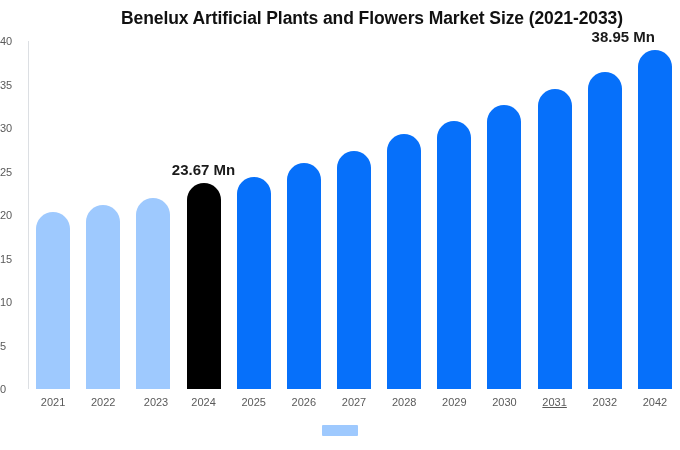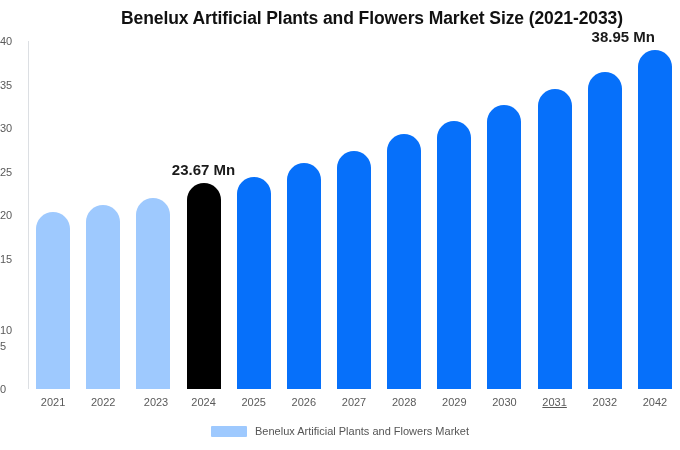--- a/index.html
+++ b/index.html
@@ -118,21 +118,21 @@
 </head>
 <body>
 
 <div id="chart-root">
 
   <div id="chart-title">Benelux Artificial Plants and Flowers Market Size (2021-2033)</div>
 
   <div id="y-axis-labels">
       <div class="y-tick-label" style="top: 348px;">0</div>
       <div class="y-tick-label" style="top: 304.5px;">5</div>
-      <div class="y-tick-label" style="top: 261px; margin-top: 28px;">10</div>
+      <div class="y-tick-label" style="top: 261px;">10</div>
       <div class="y-tick-label" style="top: 217.5px;">15</div>
       <div class="y-tick-label" style="top: 174px;">20</div>
       <div class="y-tick-label" style="top: 130.5px;">25</div>
       <div class="y-tick-label" style="top: 87px;">30</div>
       <div class="y-tick-label" style="top: 43.5px;">35</div>
       <div class="y-tick-label" style="top: 0px;">40</div>
     </div>
   <div id="y-axis-line"></div>
 
   <div id="plot-area">
@@ -172,21 +172,20 @@
       <div class="bar-slot" style="left: 559.769px; width: 34px; height: 348px;">
         <div class="bar" style="height: 316.68px; background: rgb(6, 112, 250);"></div>
       </div>
       <div class="bar-slot" style="left: 609.923px; width: 34px; height: 348px;">
         <div class="bar" style="height: 338.865px; background: rgb(6, 112, 250);"></div>
       </div>
     </div>
 
   <div id="legend">
     <span id="legend-swatch" style="background: rgb(158, 201, 254);"></span>
-    <span id="legend-label">Benelux Artificial Plants and Flowers Market</span>
   </div>
 
 <div class="x-tick-label" style="left: 53.0769px;">2021</div>
     <div class="x-tick-label" style="left: 103.231px;">2022</div>
     <div class="x-tick-label" style="left: 156px;">2023</div>
     <div class="bar-value-label" style="left: 203.538px; top: 178.071px;">23.67 Mn</div>
     <div class="x-tick-label" style="left: 203.538px;">2024</div>
     <div class="x-tick-label" style="left: 253.692px;">2025</div>
     <div class="x-tick-label" style="left: 303.846px;">2026</div>
     <div class="x-tick-label" style="left: 354px;">2027</div>

